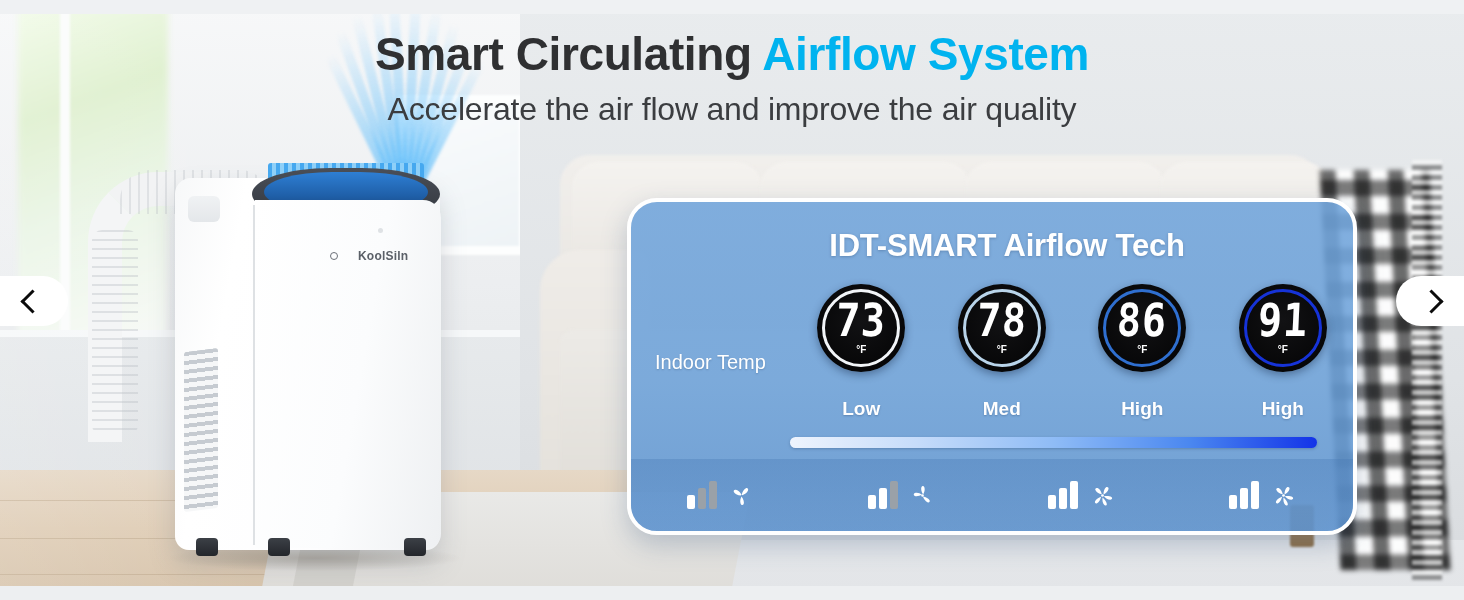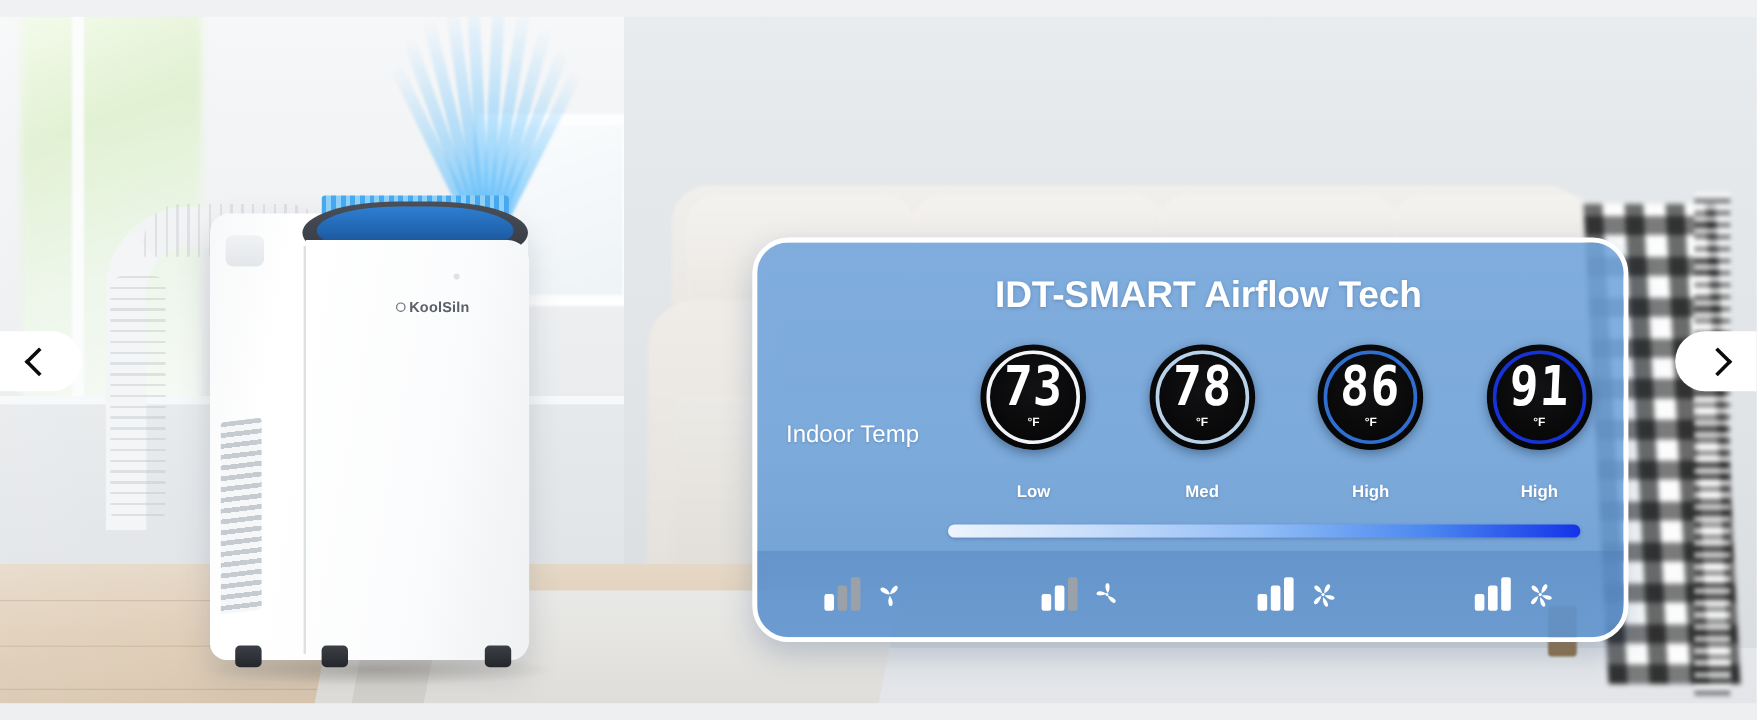--- a/index.html
+++ b/index.html
@@ -188,21 +188,21 @@
     background: linear-gradient(100deg,#ffffff 0%, #fbfcfd 55%, #eef0f2 100%);
     border-radius: 0 18px 14px 0;
   }
   .ac-seam {
     position: absolute; left: 253px; top: 205px; width: 2px; height: 340px;
     background: rgba(195,200,206,.55);
   }
   .ac-brand {
     position: absolute; left: 330px; top: 249px;
     font-size: 12px; font-weight: 700; color: #5b6068;
-    letter-spacing: .2px; display: flex; align-items: center; gap: 3px;
+    letter-spacing: .2px; display: flex; align-items: center; gap: 20px;
   }
   .ac-brand-mark {
     width: 8px; height: 8px; border-radius: 50%;
     border: 1.6px solid #6b7078; display: inline-block;
   }
   .ac-led {
     position: absolute; left: 378px; top: 228px; width: 5px; height: 5px;
     border-radius: 50%; background: #dfe2e5;
   }
   .ac-grille {
@@ -307,21 +307,21 @@
     font-family: "DejaVu Sans Mono", monospace;
     font-size: 40px; font-weight: 700; color: #ffffff;
     line-height: .9; letter-spacing: 1px;
     transform: scaleY(1.14) skewX(-3deg);
   }
   .dial-unit {
     font-size: 10px; color: #ffffff; font-weight: 700;
     margin-top: 7px; line-height: 1;
   }
   .dial-label {
-    margin-top: 26px; font-size: 14px; font-weight: 700; color: #ffffff;
+    margin-top: 26px; font-size: 19px; font-weight: 700; color: #ffffff;
     text-shadow: 0 1px 2px rgba(40,70,110,.35);
   }
 
   
   .auto-icon {
     position: absolute; left: 662px; top: 390px;
     width: 104px; height: 74px; z-index: 8;
   }
   .auto-text {
     position: absolute; left: 0; top: 0; width: 104px; height: 74px;
@@ -425,20 +425,26 @@
     <div class="ac-led"></div>
     <div class="ac-brand">
       <span class="ac-brand-mark"></span>
       <span>KoolSiln</span>
     </div>
     <div class="caster" style="left:196px"></div>
     <div class="caster" style="left:268px"></div>
     <div class="caster" style="left:404px"></div>
   </div>
 
+  <div class="headline">
+    <h1>
+      <span>Smart Circulating </span><span class="accent">Airflow System</span>
+    </h1>
+    <h2>Accelerate the air flow and improve the air quality</h2>
+  </div>
 
   <div class="panel">
     <div class="panel-title">IDT-SMART Airflow Tech</div>
 
     <div class="panel-row-temp">
       <div class="indoor-label">Indoor Temp</div>
       <div class="dials">
 
         <div class="dial-wrap">
           <div class="dial" style="--ring:#f2f5f8">

